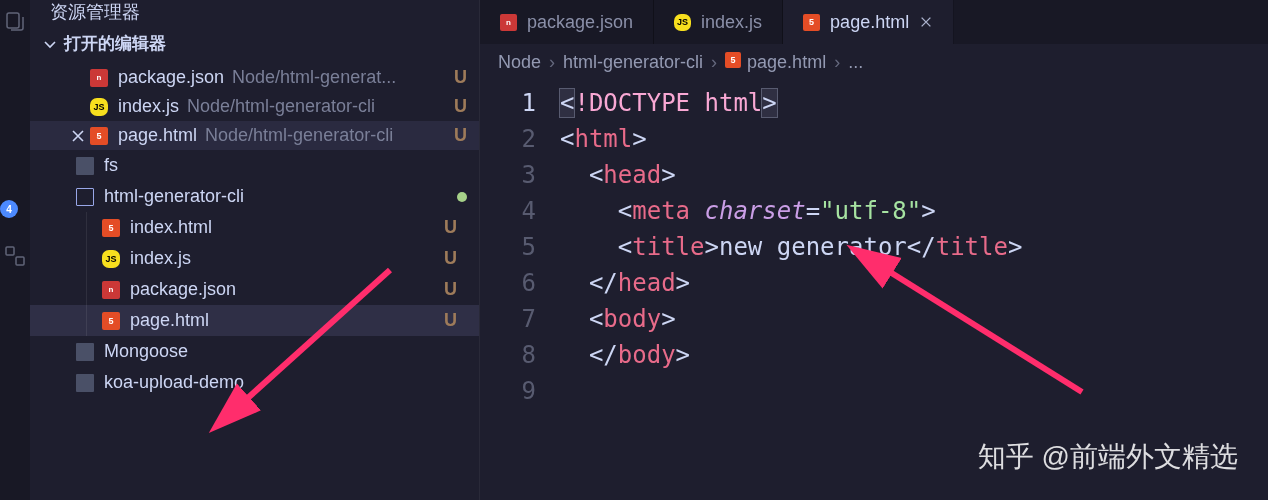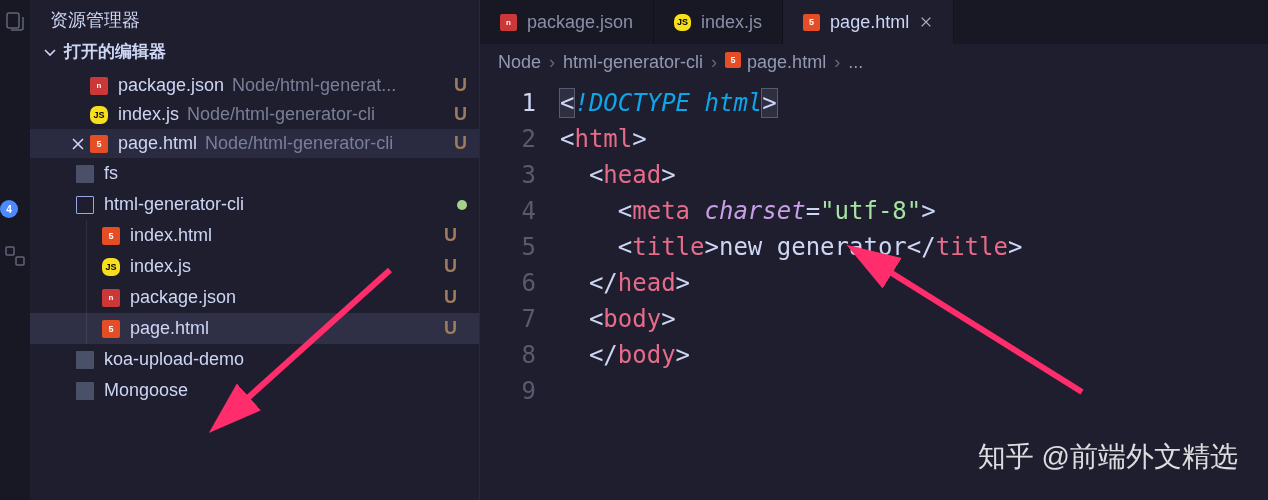--- a/index.html
+++ b/index.html
@@ -6,21 +6,21 @@
 body { font-family: -apple-system,"Segoe UI",sans-serif; background:#1e1e2e; color:#cdd6f4; width:1268px; height:500px; overflow:hidden; position:relative; }
 .app { display:flex; height:100%; }
 
 
 .activity-bar { width:30px; background:#181825; display:flex; flex-direction:column; align-items:center; padding-top:10px; gap:30px; }
 .act-ico { width:24px; height:24px; opacity:.4; }
 .badge-circle { width:18px; height:18px; background:#4c8aff; border-radius:50%; color:#fff; font-size:10px; font-weight:700; display:flex; align-items:center; justify-content:center; position:absolute; left:0; top:200px; }
 
 
 .sidebar { width:450px; background:#1e1e2e; border-right:1px solid rgba(255,255,255,.05); display:flex; flex-direction:column; overflow:hidden; }
-.sidebar-title { padding:0 20px; font-size:18px; color:#cdd6f4;margin-top:8px; }
+.sidebar-title { padding:0 20px; font-size:18px; color:#cdd6f4; }
 
 .sec-head { display:flex; align-items:center; padding:8px 12px; font-size:17px; font-weight:700; color:#cdd6f4; cursor:pointer; }
 .chev { width:16px; height:16px; margin-right:6px; }
 .sec-actions { margin-left:auto; display:flex; gap:12px; }
 .sec-actions svg { width:22px; height:22px; }
 
 .open-editors { }
 .oe-row { display:flex; align-items:center; padding:4px 12px 4px 60px; font-size:18px; color:#cdd6f4; position:relative; }
 .oe-close { position:absolute; left:40px; width:16px; height:16px; }
 .oe-ico { width:18px; height:18px; margin-right:10px; }
@@ -49,21 +49,21 @@
 .bc-item { display:flex; align-items:center; }
 .bc-sep { margin:0 8px; opacity:.6; }
 .bc-ico { width:16px; height:16px; margin-right:6px; }
 
 .code { display:flex; padding-top:4px; }
 .gutter { width:80px; text-align:right; padding-right:24px; color:#585b70; font:24px/36px "Consolas","Monaco",monospace; user-select:none; }
 .gutter .cur { color:#cdd6f4; }
 .lines { font:24px/36px "Consolas","Monaco",monospace; }
 .ln { white-space:pre; }
 .t-punct { color:#cdd6f4; }
-.t-dt { color:#0ea5e9; font-style:italic; }
+.t-dt { color:#f9a8d4; }
 .t-tag { color:#e86b8a; }
 .t-attr { color:#ca9ee6; font-style:italic; }
 .t-str { color:#a6e3a1; }
 .t-txt { color:#cdd6f4; }
 .hl-box { outline:1px solid #585b70; background:rgba(88,91,112,.3); }
 
 .watermark { position:absolute; right:30px; bottom:24px; font-size:28px; color:rgba(255,255,255,.85); font-weight:500; }
 
 
 .ico-html { background:#e44d26; color:#fff; font-size:9px; font-weight:700; display:inline-flex; align-items:center; justify-content:center; border-radius:2px; }
@@ -156,26 +156,26 @@
        <span>package.json</span>
        <span class="tree-status">U</span>
      </div>
         <div class="tree-row indent selected">
        <span class="tree-ico ico-html">5</span>
        <span>page.html</span>
        <span class="tree-status">U</span>
      </div>
         <div class="tree-row  ">
        <span class="tree-ico ico-folder"></span>
+       <span>Mongoose</span>
+
+     </div>
+        <div class="tree-row  ">
+       <span class="tree-ico ico-folder"></span>
        <span>koa-upload-demo</span>
-
-     </div>
-        <div class="tree-row  ">
-       <span class="tree-ico ico-folder"></span>
-       <span>Mongoose</span>
 
      </div>
       </div>
   </div>
 
   <div class="editor">
     <div class="tabs" id="tabs">
         <div class="tab ">
        <span class="tab-ico ico-npm">n</span>
        <span>package.json</span>

